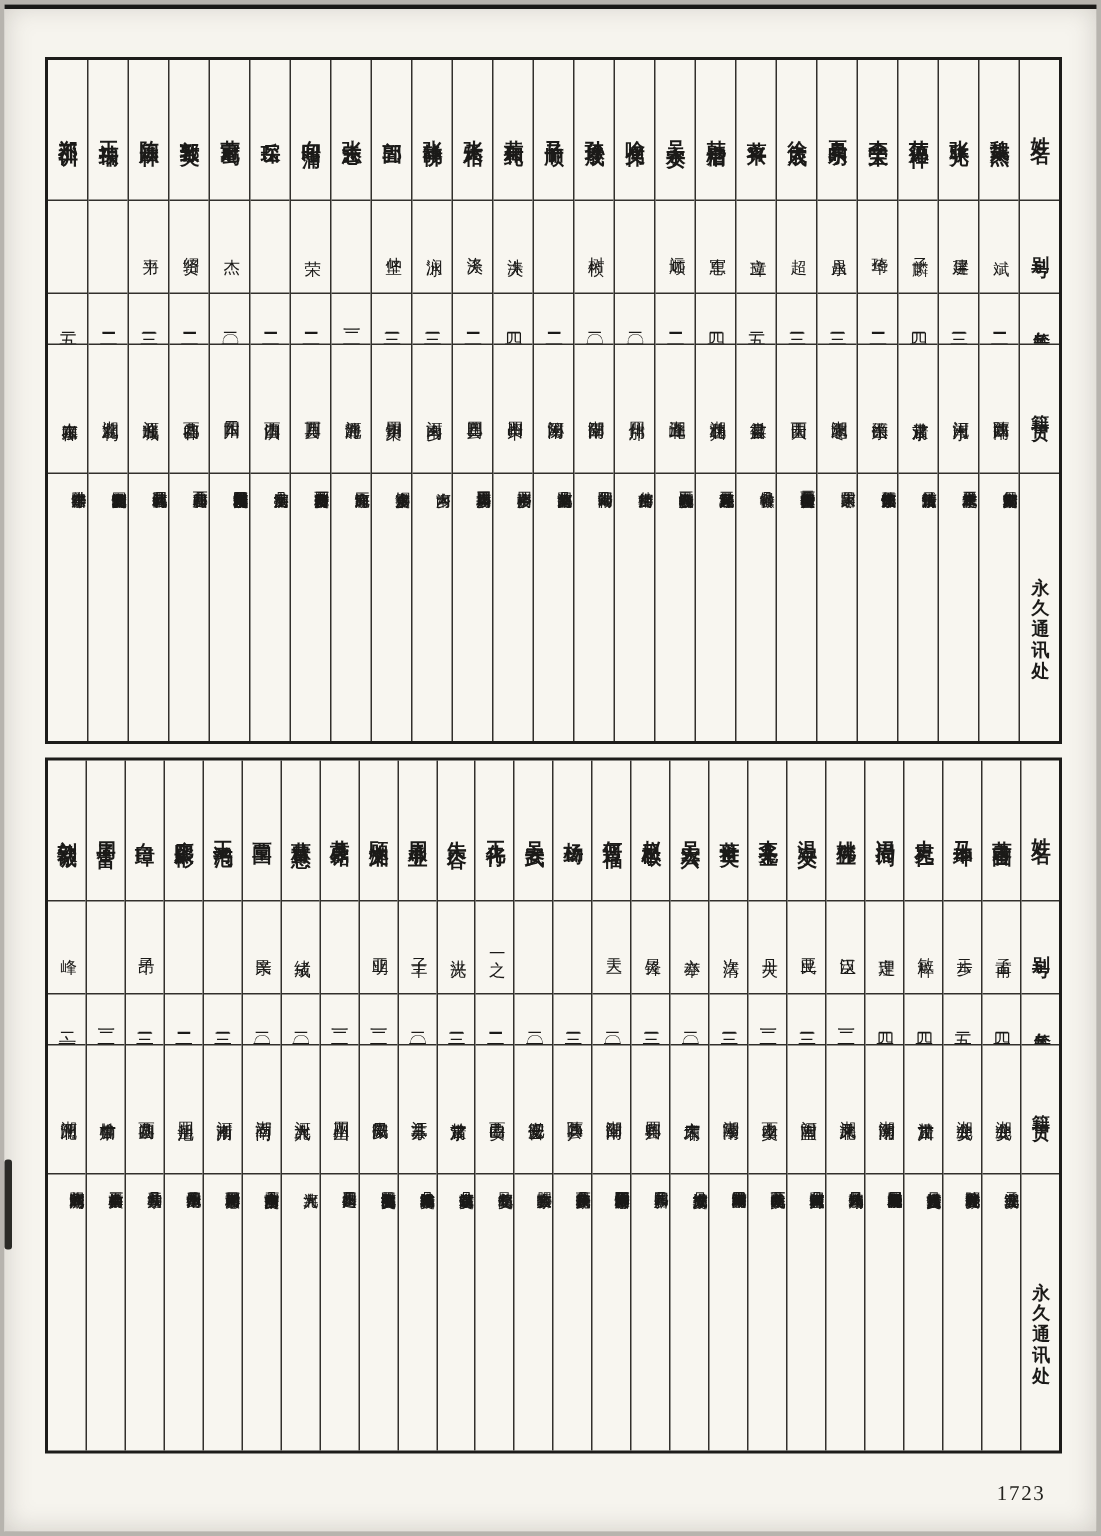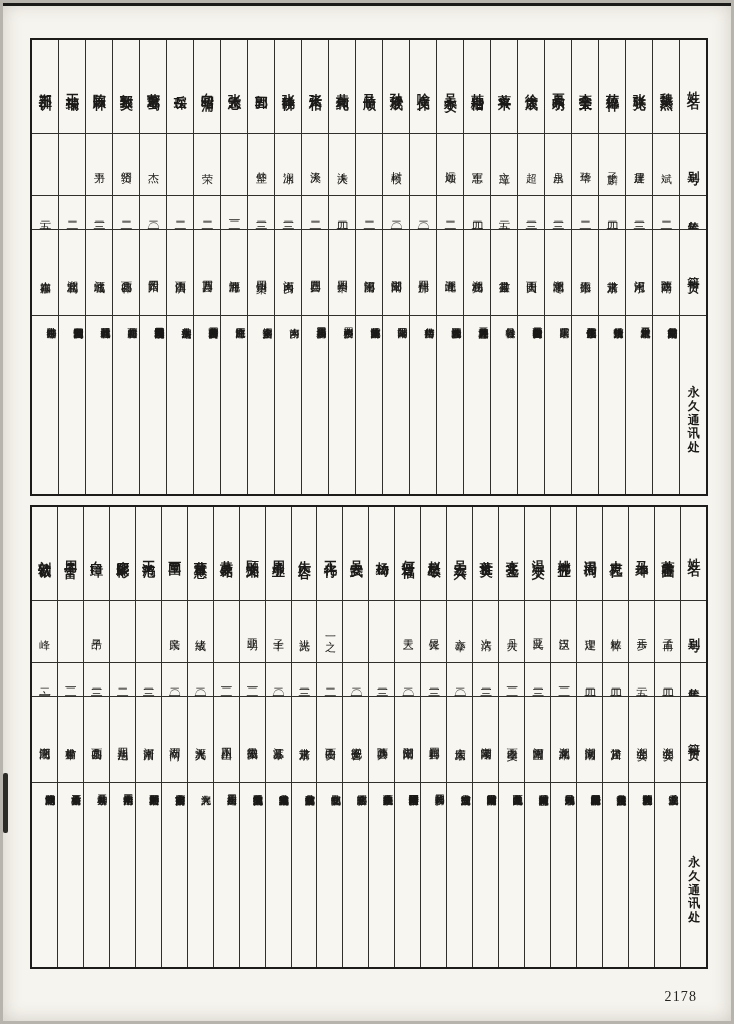--- a/index.html
+++ b/index.html
@@ -475,14 +475,14 @@
           <div class="cell name">刘钦诚</div>
           <div class="cell alias">峰</div>
           <div class="cell age">二六</div>
           <div class="cell native">湖北沔阳</div>
           <div class="cell addr">湖北沔阳塘湾刘时和收</div>
         </div>
       </div>
 
   </div>
 
-  <div class="page-number">2178</div>
+  <div class="page-number">1723</div>
 </div>
 
 </body></html>

